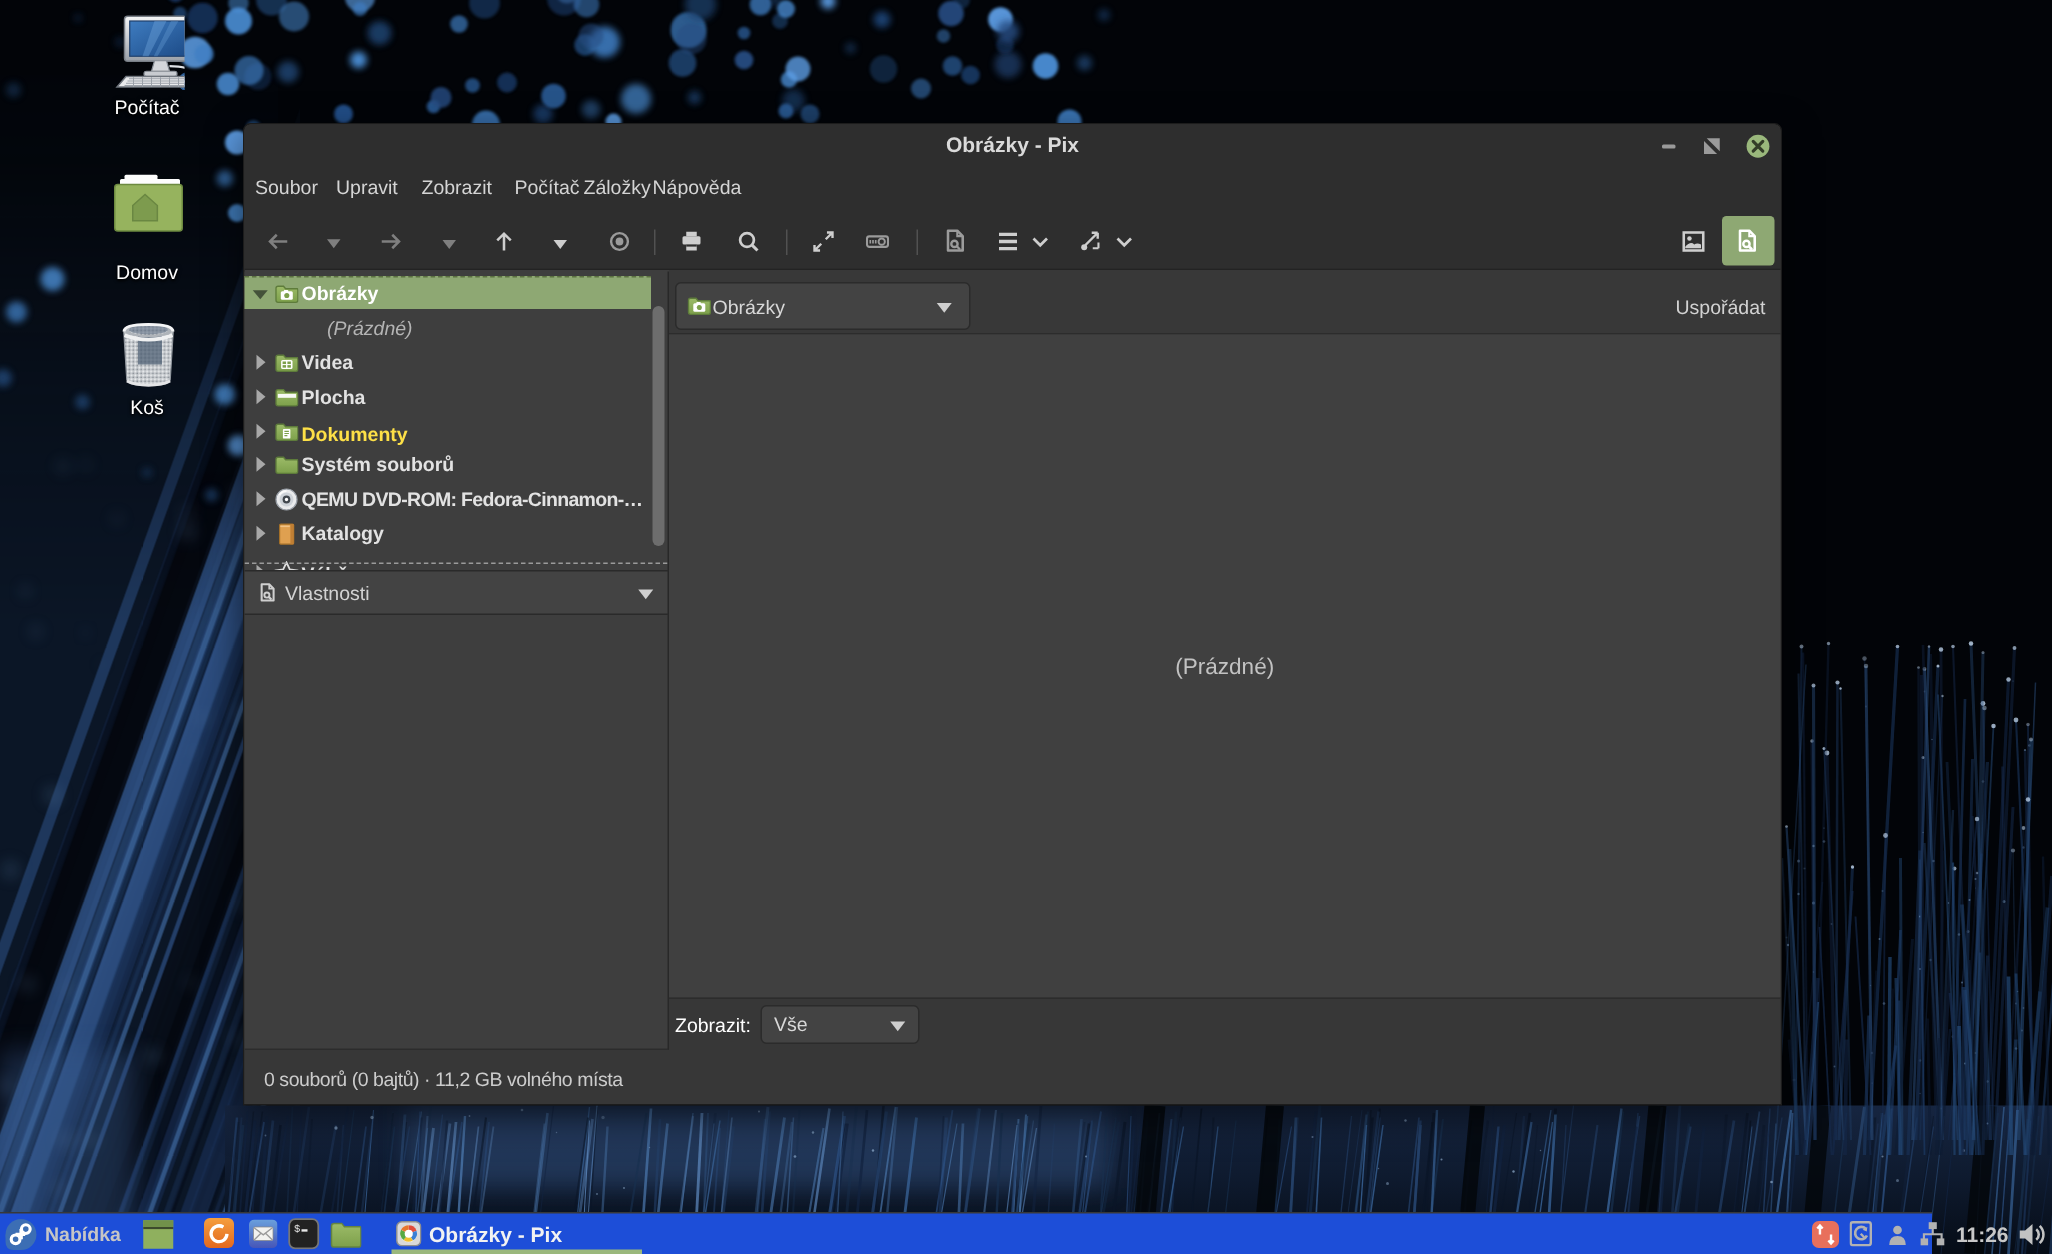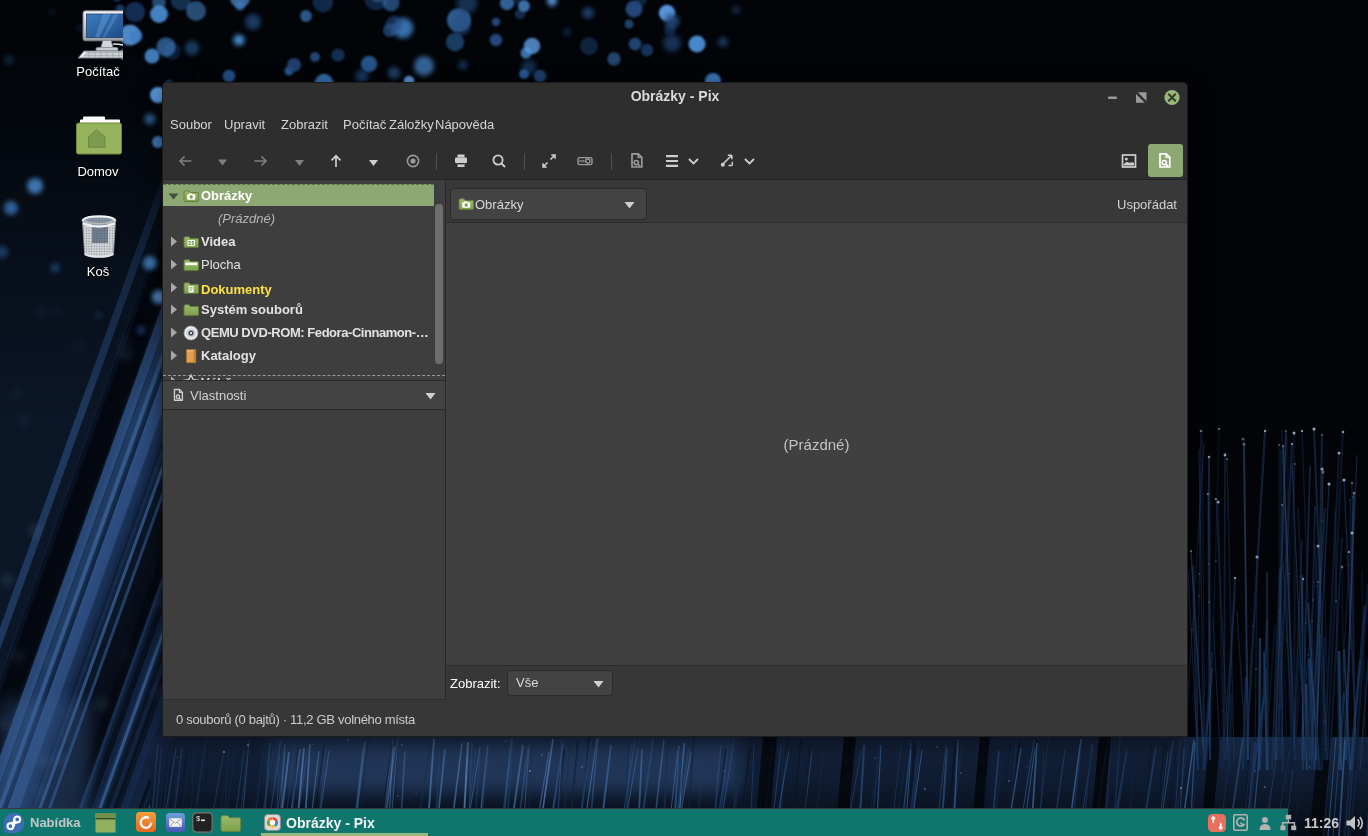--- a/index.html
+++ b/index.html
@@ -783,21 +783,21 @@
  <path d="M15 41 h43 l6 7 H9 z" fill="#e9eaec" stroke="#6f757d" stroke-width="1"></path>
  <path d="M17 42.5 h40 M16 44 h42 M15 45.5 h44 M14 47 h46" stroke="#9aa0a8" stroke-width="0.7"></path>
  <path d="M20 41.5 v6.5 M26 41.5 v6.5 M32 41.5 v6.5 M38 41.5 v6.5 M44 41.5 v6.5 M50 41.5 v6.5" stroke="#9aa0a8" stroke-width="0.7"></path>
 </svg><div style="margin-top:1px">Počítač</div></div>
 <div class="deskico" style="left:48px;top:113px;width:100px;height:66px">
 <svg width="50" height="40" viewBox="0 0 50 40" style="margin-left:2px;margin-top:3px">
  <rect x="9" y="0.5" width="22" height="7" rx="1" fill="#fdfdfd"></rect>
  <rect x="6" y="3.4" width="40" height="6" rx="1" fill="#fdfdfd"></rect>
  <rect x="2.5" y="7" width="45" height="31" rx="2" fill="#96b35e" stroke="#6d8a40" stroke-width="1"></rect>
  <path d="M14.5 21 l8.2-7.4 8.2 7.4 v10.2 h-16.4 z" fill="#7d9b4e" stroke="#6a8742" stroke-width="1"></path>
-</svg><div style="margin-top:5px">Domov</div></div>
+</svg><div style="margin-top:15px">Domov</div></div>
 <div class="deskico" style="left:48px;top:210px;width:100px;height:70px">
 <svg width="40" height="46" viewBox="0 0 40 46" style="margin-left:1px;margin-top:3px">
  <path d="M3.5 8 Q3.5 3 20 3 Q36.5 3 36.5 8 L34.5 40 Q34.5 44 20 44 Q5.5 44 5.5 40 z" fill="url(#mesh)" stroke="#8f959c" stroke-width="0.8"></path>
  <rect x="13" y="11" width="16" height="19" fill="#46586e" opacity="0.7"></rect>
  <ellipse cx="20" cy="7.2" rx="16.3" ry="4.6" fill="#aeb3b9"></ellipse>
  <ellipse cx="20" cy="7.2" rx="12.8" ry="3.2" fill="url(#mesh)"></ellipse>
  <ellipse cx="20" cy="6.8" rx="12.8" ry="3.2" fill="#5a6b80" opacity="0.6"></ellipse>
  <path d="M3.7 8 Q3.7 3.4 20 3.4 Q36.3 3.4 36.3 8" fill="none" stroke="#f4f5f6" stroke-width="2"></path>
  <path d="M4 10.5 Q12 13.5 20 13.5 Q28 13.5 36 10.5" fill="none" stroke="#f0f1f2" stroke-width="2.4"></path>
  <path d="M5.6 41 Q11 43.8 20 43.8 Q29 43.8 34.4 41" fill="none" stroke="#e4e5e7" stroke-width="2"></path>
@@ -925,21 +925,21 @@
     <div class="abs" style="left:38px;top:151px;font-size:13px;font-weight:700;color:#e2e2e2;white-space:nowrap;letter-spacing:normal">Videa</div>
 <svg class="abs" width="8" height="11" viewBox="0 0 8 11" style="left:7px;top:176px">
       <path d="M1 0.5 L7 5.5 L1 10.5 z" fill="#a8a8a8"></path>
     </svg>
     <div class="abs" style="left:20px;top:174px;width:16px;height:16px">
       <svg width="16" height="16" viewBox="0 0 16 16" style="position:absolute;left:0px;top:0px">
         <path d="M1 4.2 Q1 2.8 2.4 2.8 h3.6 l1.4 1.7 h6.2 Q16 4.5 15 4.5 v-0 Q15.6 4.5 15.6 5.6 v6.6 Q15.6 13.6 14.2 13.6 h-11.8 Q1 13.6 1 12.2 z" fill="url(#gf)" stroke="#5e7c3b" stroke-width="0.9"></path>
         <rect x="2.2" y="5.6" width="12.2" height="2.6" fill="#fdfdfd" opacity="0.95"></rect>
       </svg>
     </div>
-    <div class="abs" style="left:38px;top:174px;font-size:13px;font-weight:400;color:#e2e2e2;white-space:nowrap;letter-spacing:normal">Plocha</div>
+    <div class="abs" style="left:38px;top:174px;font-size:13px;font-weight:700;color:#e2e2e2;white-space:nowrap;letter-spacing:normal">Plocha</div>
 <svg class="abs" width="8" height="11" viewBox="0 0 8 11" style="left:7px;top:199px">
       <path d="M1 0.5 L7 5.5 L1 10.5 z" fill="#a8a8a8"></path>
     </svg>
     <div class="abs" style="left:20px;top:197px;width:16px;height:16px">
       <svg width="16" height="16" viewBox="0 0 16 16" style="position:absolute;left:0px;top:0px">
         <path d="M1 4.2 Q1 2.8 2.4 2.8 h3.6 l1.4 1.7 h6.2 Q16 4.5 15 4.5 v-0 Q15.6 4.5 15.6 5.6 v6.6 Q15.6 13.6 14.2 13.6 h-11.8 Q1 13.6 1 12.2 z" fill="url(#gf)" stroke="#5e7c3b" stroke-width="0.9"></path>
         <rect x="5.6" y="6" width="5" height="6.4" rx="0.6" fill="#fff"></rect>
         <path d="M6.6 7.6 h3 M6.6 9 h3 M6.6 10.4 h2" stroke="#7da04b" stroke-width="0.8"></path>
       </svg>
     </div>
@@ -1019,21 +1019,21 @@
 <div class="abs" style="left:283px;top:582px;width:741px;height:35px;background:#373737;border-top:1px solid #2c2c2c"></div>
 <div class="abs" style="left:287px;top:593px;font-size:13px;color:#ffffff">Zobrazit:</div>
 <div class="abs" style="left:344px;top:587px;width:106px;height:26px;background:#434343;border:1px solid #2b2b2b;border-radius:4px"></div>
 <div class="abs" style="left:353px;top:592px;font-size:13px;color:#d8d8d8">Vše</div>
 <svg class="abs" width="11" height="8" viewBox="0 0 11 8" style="left:430px;top:597px">
       <path d="M0.5 1 L10.5 1 L5.5 7.5 z" fill="#cfcfcf"></path>
     </svg>
 <div class="abs" style="left:0;top:617px;width:1024px;height:36px;background:#373737"></div>
 <div class="abs" style="left:13px;top:629px;font-size:13px;letter-spacing:-0.3px;color:#cccccc">0 souborů (0 bajtů) · 11,2 GB volného místa</div>
 </div>
-<div class="abs" style="left:0;top:808px;width:1288px;height:28px;background:#0f766e;border-top:1px solid #383838">
+<div class="abs" style="left:0;top:808px;width:1288px;height:28px;background:#1d4ed8;border-top:1px solid #383838">
 <svg class="tray" width="22" height="22" viewBox="0 0 22 22" style="left:3px;top:3px">
  <circle cx="11" cy="11" r="10.3" fill="#3c6eb4"></circle>
  <path d="M0.7 11 v5 q0 5.3 5.3 5.3 h5 v-10.3 z" fill="#3c6eb4"></path>
  <circle cx="14.2" cy="7.4" r="2.9" fill="none" stroke="#fff" stroke-width="2.1"></circle>
  <circle cx="7.4" cy="14.2" r="2.9" fill="none" stroke="#fff" stroke-width="2.1"></circle>
  <path d="M11.1 7.4 v6.8" stroke="#fff" stroke-width="2.3"></path>
  <path d="M7.4 10.9 h6.4" stroke="#fff" stroke-width="2.1"></path>
 </svg>
 <div class="tray" style="left:30px;top:6px;font-size:13px;font-weight:700;color:#c6c6c6">Nabídka</div>
 <svg class="tray" width="21" height="20" viewBox="0 0 21 20" style="left:95px;top:4px">

